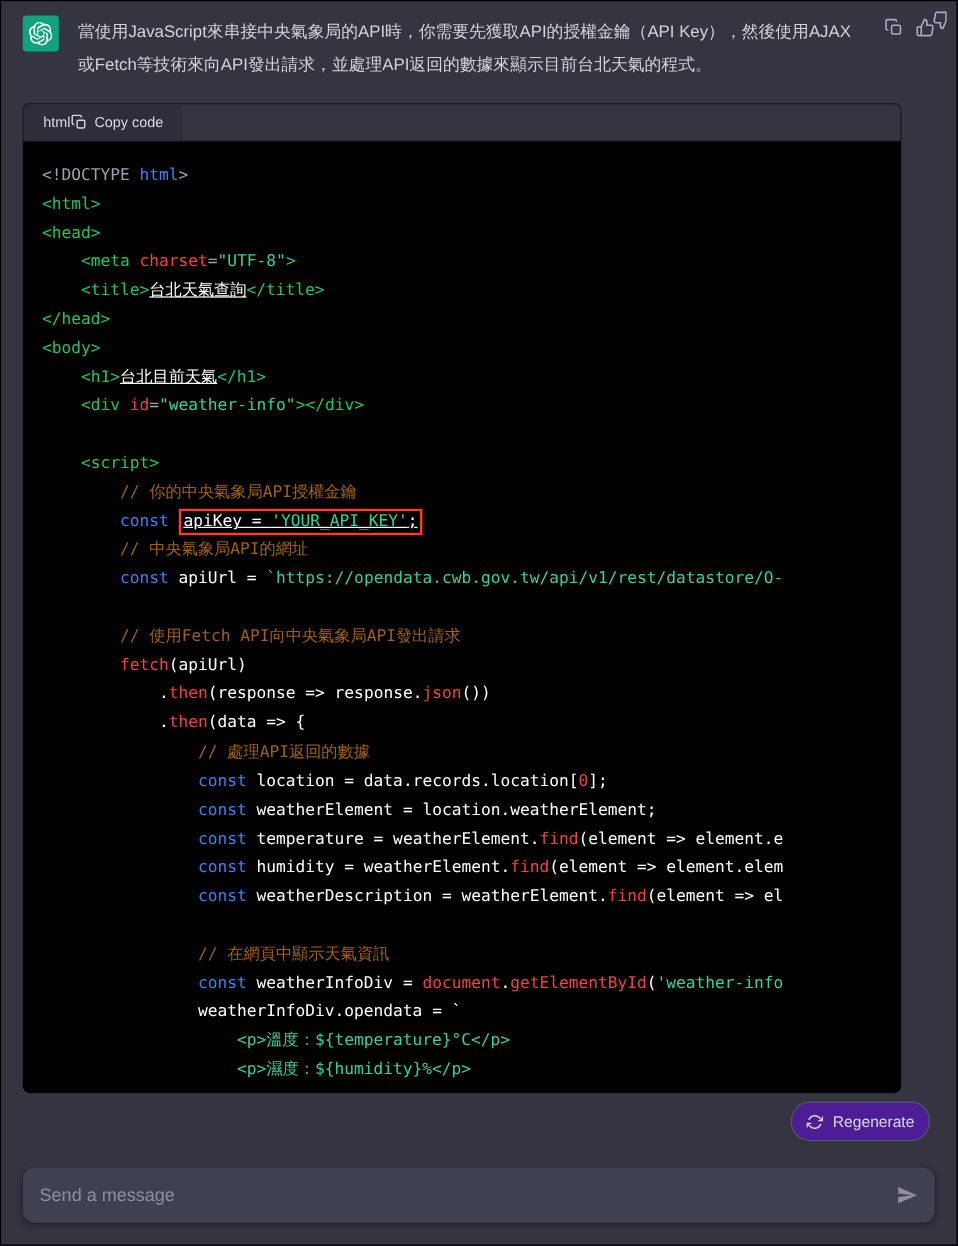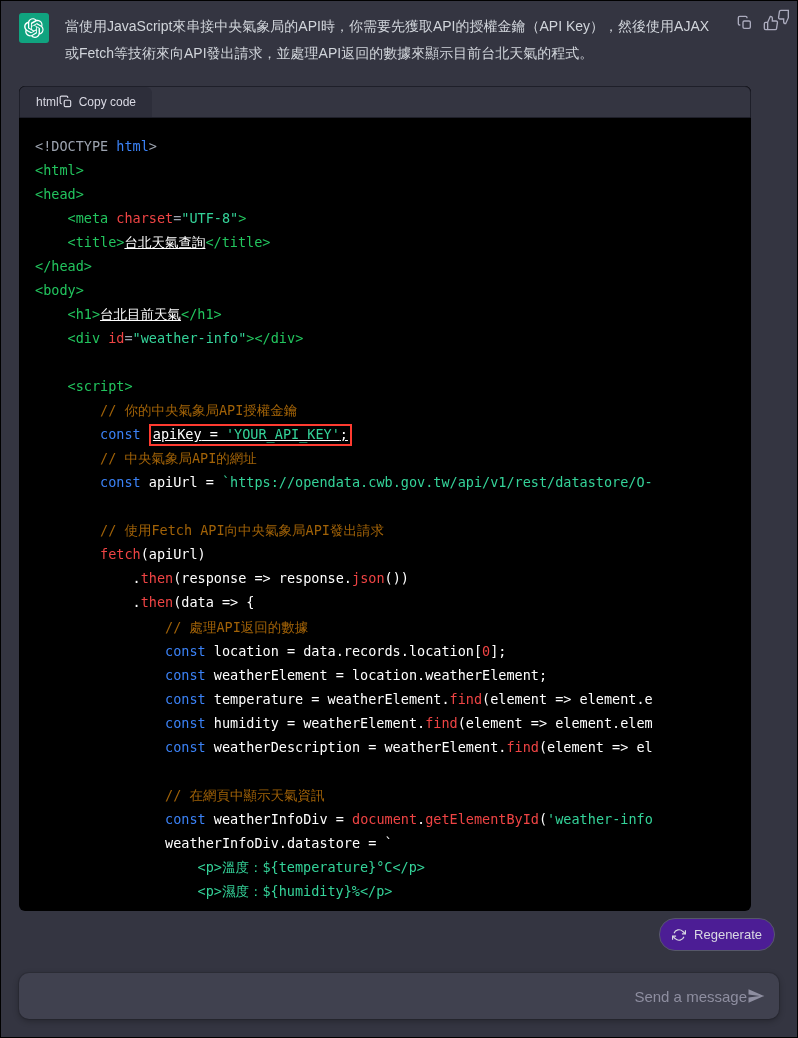--- a/index.html
+++ b/index.html
@@ -92,21 +92,21 @@
     position: absolute;
     left: 18px; right: 18px; bottom: 18px;
     background: #40414f;
     border-radius: 10px;
     box-shadow: 0 0 0 1px rgba(0,0,0,.1), 0 2px 6px rgba(0,0,0,.3);
     display: flex; align-items: center;
     padding: 14px 14px;
   }
   .input-bar input {
     flex: 1; background: transparent; border: none; outline: none;
-    color: #d1d5db; font-size: 15px; text-align: right;
+    color: #d1d5db; font-size: 15px;
   }
   .input-bar input::placeholder { color: #8e8ea0; }
   .send-btn { color: #8e8ea0; display:flex; align-items:center; }
   .send-btn svg { width: 18px; height: 18px; }
   .cutoff { position:absolute; right:8px; top:8px; }
 </style>
 </head>
 <body>
 
 <div class="content">
@@ -157,21 +157,21 @@
 <span class="tok-var">            .</span><span class="tok-func">then</span><span class="tok-var">(data =&gt; {</span>
 <span class="tok-comment">                // 處理API返回的數據</span>
 <span class="tok-keyword">                const</span><span class="tok-var"> location = data.records.location[</span><span class="tok-num">0</span><span class="tok-var">];</span>
 <span class="tok-keyword">                const</span><span class="tok-var"> weatherElement = location.weatherElement;</span>
 <span class="tok-keyword">                const</span><span class="tok-var"> temperature = weatherElement.</span><span class="tok-func">find</span><span class="tok-var">(element =&gt; element.e</span>
 <span class="tok-keyword">                const</span><span class="tok-var"> humidity = weatherElement.</span><span class="tok-func">find</span><span class="tok-var">(element =&gt; element.elem</span>
 <span class="tok-keyword">                const</span><span class="tok-var"> weatherDescription = weatherElement.</span><span class="tok-func">find</span><span class="tok-var">(element =&gt; el</span>
 
 <span class="tok-comment">                // 在網頁中顯示天氣資訊</span>
 <span class="tok-keyword">                const</span><span class="tok-var"> weatherInfoDiv = </span><span class="tok-func">document</span><span class="tok-var">.</span><span class="tok-func">getElementById</span><span class="tok-var">(</span><span class="tok-string">'weather-info</span>
-<span class="tok-var">                weatherInfoDiv.datastore = `</span>
+<span class="tok-var">                weatherInfoDiv.opendata = `</span>
 <span class="tok-tmpl">                    &lt;p&gt;溫度：${temperature}°C&lt;/p&gt;</span>
 <span class="tok-tmpl">                    &lt;p&gt;濕度：${humidity}%&lt;/p&gt;</span></pre>
       </div>
     </div>
 
     <div class="toolbar-icons">
       <span><svg viewBox="0 0 24 24" fill="none" stroke="currentColor" stroke-width="2">
             <rect x="9" y="9" width="11" height="11" rx="2"></rect>
             <path d="M5 15H4a2 2 0 01-2-2V4a2 2 0 012-2h9a2 2 0 012 2v1"></path>
           </svg></span>

